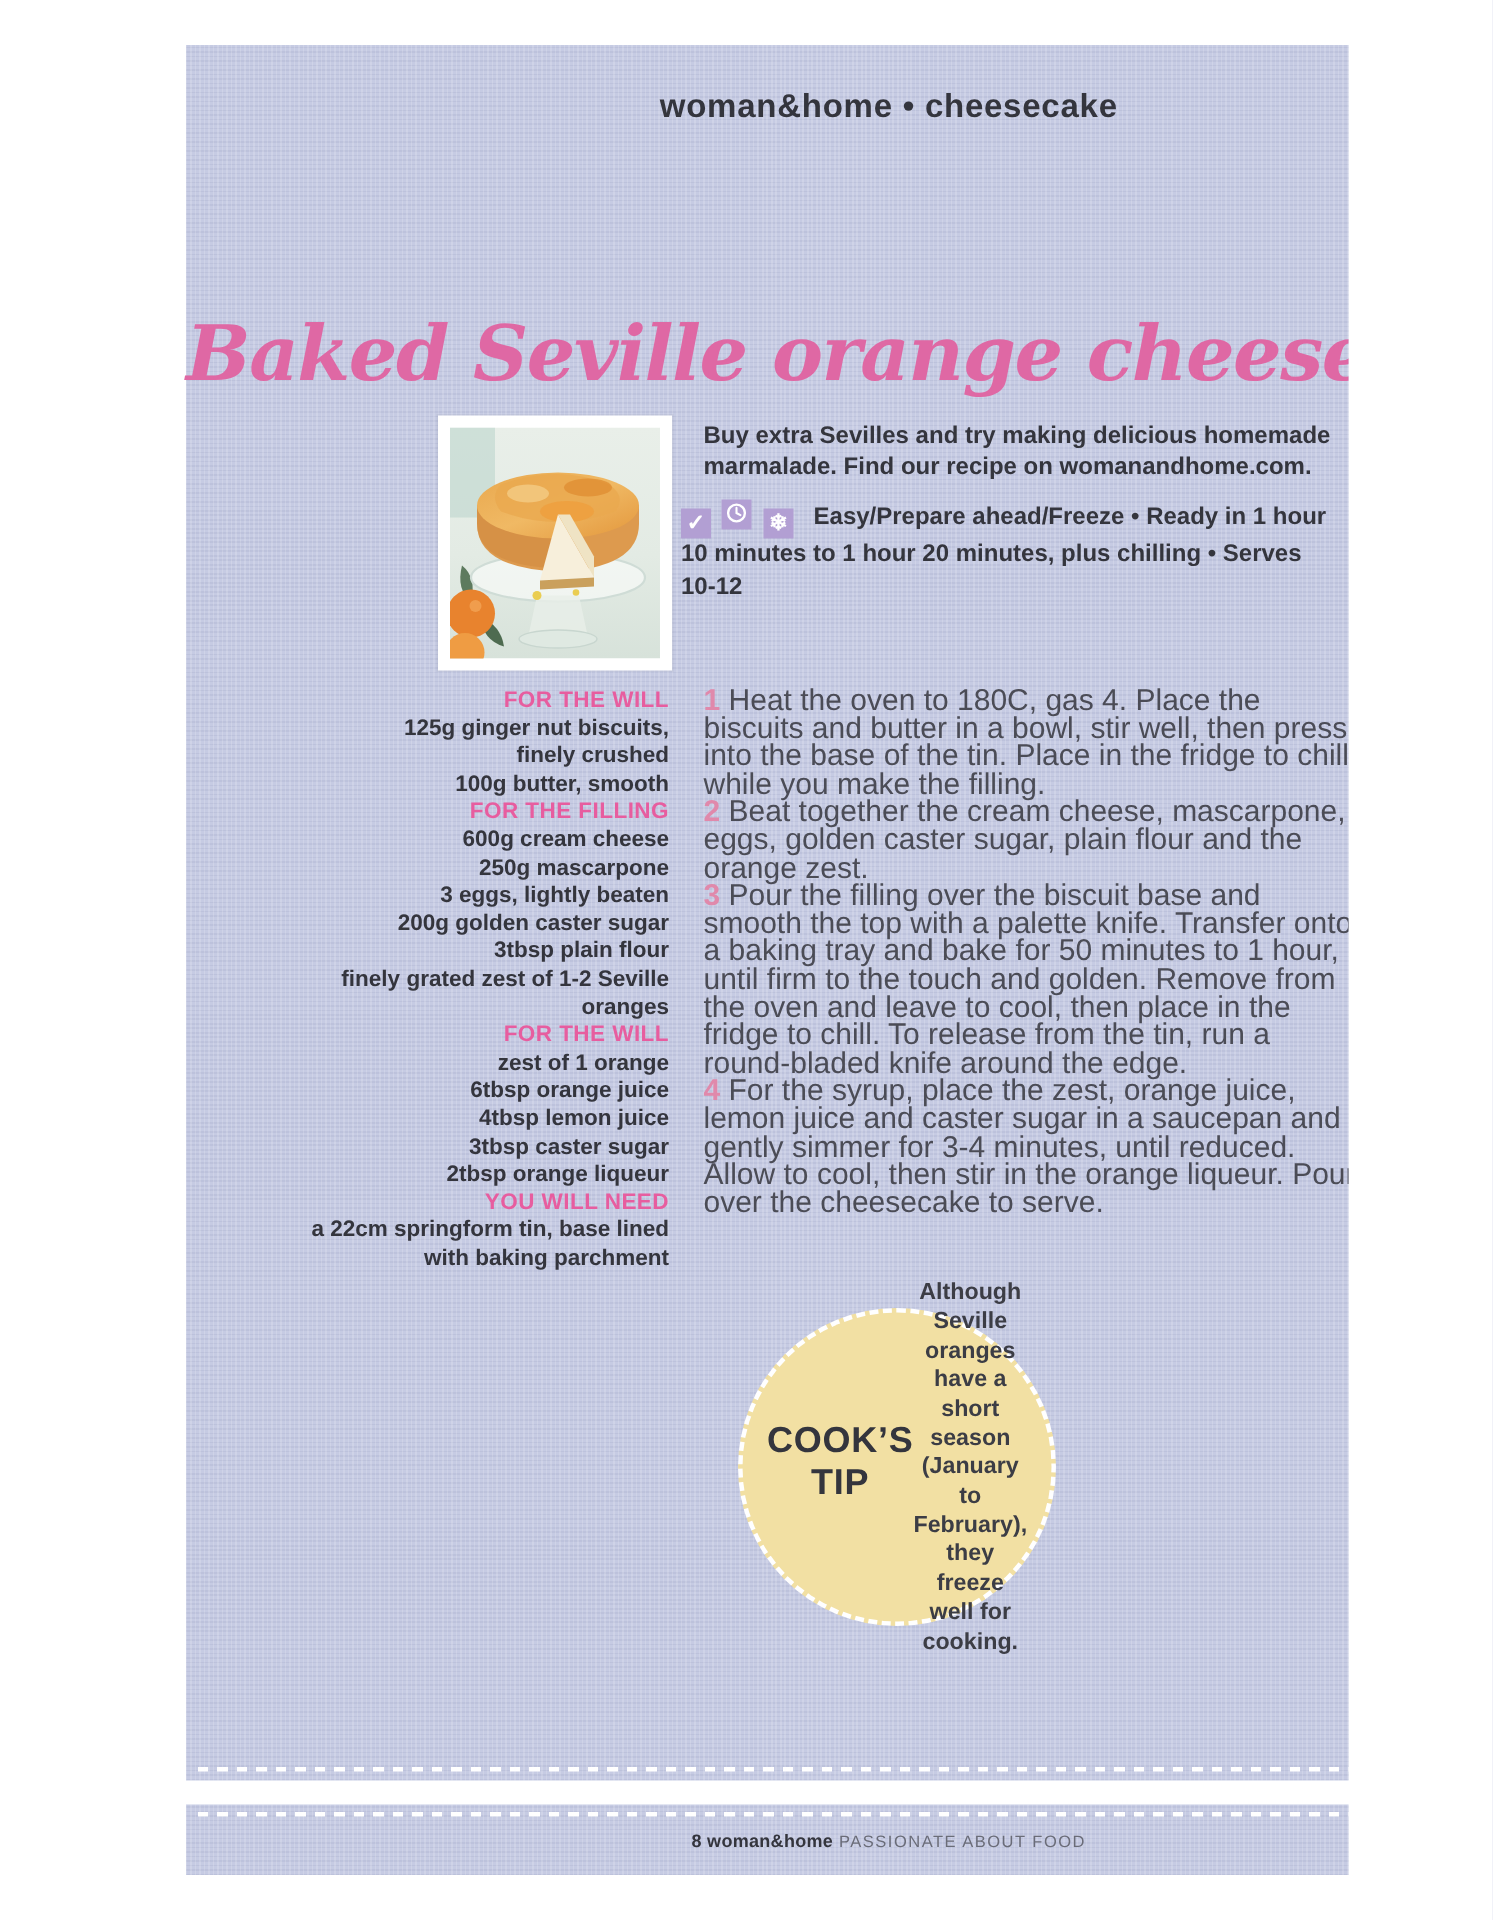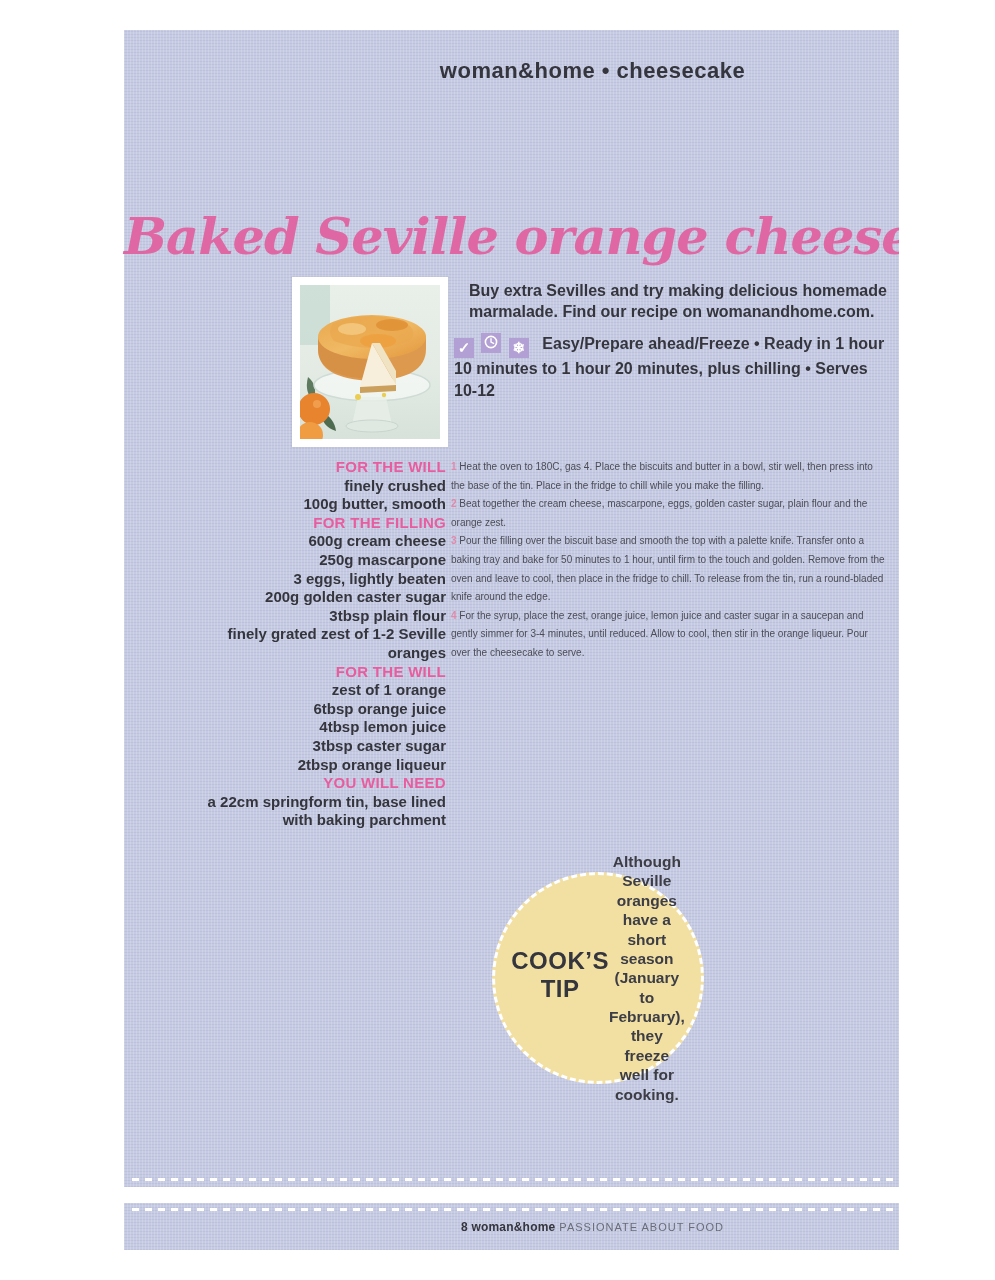--- a/index.html
+++ b/index.html
@@ -40,22 +40,22 @@
   .badge-ico { display:inline-block; width:20px; height:20px; background:#b29fd3; color:#ffffff;
     font-size:15px; line-height:20px; text-align:center; vertical-align:-4px; margin-right:3px;
     font-weight:bold; }
   .badge-ico svg { display:block; margin:2px auto 0; }
   .badge-gap { display:inline-block; width:6px; }
 
   .ingredients { position:absolute; left:40px; top:428px; width:282px; text-align:right;
     font-size:15px; font-weight:bold; color:#34353d; line-height:18.6px; }
   .ing-heading { color:#e75d9f; letter-spacing:.3px; }
 
-  .method { position:absolute; left:327px; top:428px; width:437px;
-    font-size:10px; color:#4b4c56; line-height:18.6px; }
+  .method { position:absolute; left:345px; top:428px; width:437px;
+    font-size:20px; color:#4b4c56; line-height:18.6px; }
   .method p { margin:0; }
   .step-num { color:#e089ab; font-weight:bold; }
 
   .tip-circle { position:absolute; left:368px; top:842px; width:212px; height:212px;
     background:#f2e0a3; border:3px dashed #ffffff; border-radius:50%;
     display:flex; flex-direction:row; align-items:center; justify-content:center;
     text-align:center; padding:18px 20px; }
   .tip-title { font-size:24px; font-weight:bold; color:#34353d; letter-spacing:.5px; margin-bottom:6px; }
   .tip-text { font-size:15.5px; font-weight:bold; color:#3c3d45; line-height:1.25; }
 
@@ -130,20 +130,21 @@
       <span class="badge-ico"><svg width="14" height="14" viewBox="0 0 14 14">
             <circle cx="7" cy="7" r="5.6" fill="none" stroke="#ffffff" stroke-width="1.6"></circle>
             <path d="M7 3.6 L7 7 L9.6 8.4" fill="none" stroke="#ffffff" stroke-width="1.4" stroke-linecap="round"></path>
           </svg></span>
       <span class="badge-ico">❄</span>
       <span class="badge-gap"></span><span>Easy/Prepare ahead/Freeze • Ready in 1 hour 10 minutes to 1 hour 20 minutes, plus chilling • Serves 10-12</span>
     </p>
 
     <div class="ingredients">
       <div class="ing-heading">FOR THE WILL</div>
+      <div>125g ginger nut biscuits,</div>
       <div>finely crushed</div>
       <div>100g butter, smooth</div>
       <div class="ing-heading">FOR THE FILLING</div>
       <div>600g cream cheese</div>
       <div>250g mascarpone</div>
       <div>3 eggs, lightly beaten</div>
       <div>200g golden caster sugar</div>
       <div>3tbsp plain flour</div>
       <div>finely grated zest of 1-2 Seville</div>
       <div>oranges</div>

